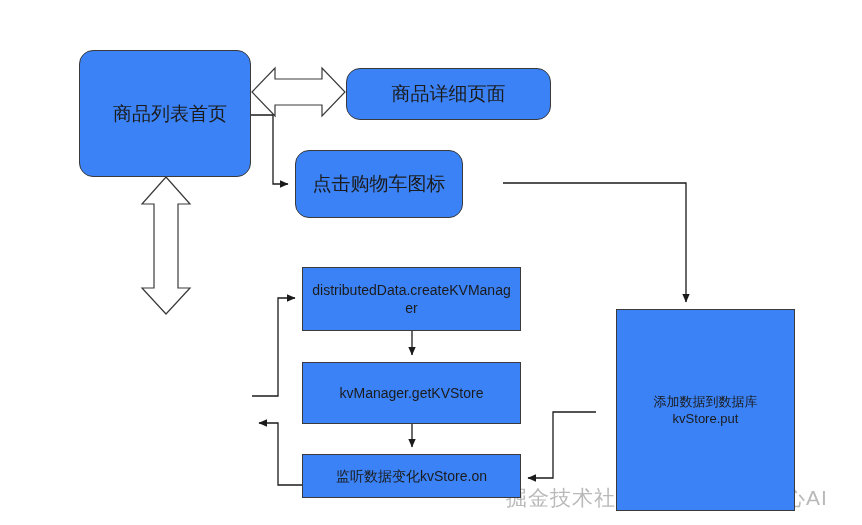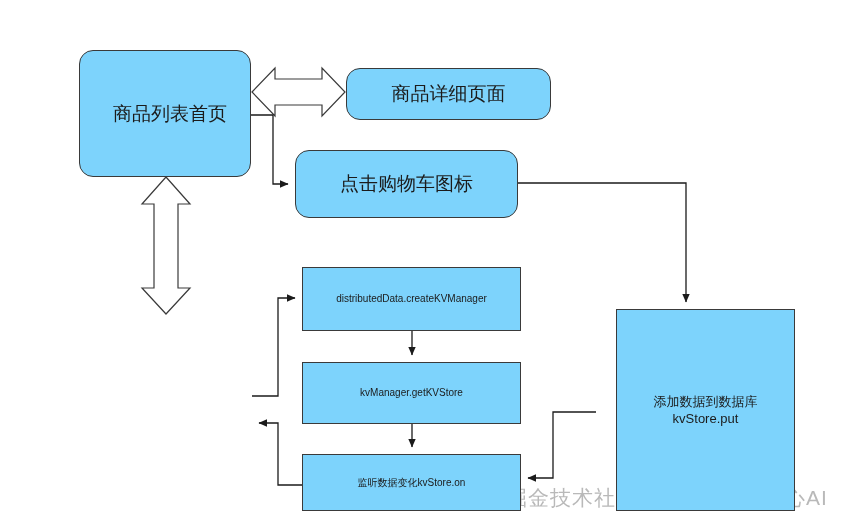--- a/index.html
+++ b/index.html
@@ -22,21 +22,21 @@
     position: absolute;
     left: 0;
     top: 0;
     width: 862px;
     height: 525px;
     pointer-events: none;
   }
   .node {
     position: absolute;
     box-sizing: border-box;
-    background: #7dd3fc;
+    background: #3b82f6;
     border: 1px solid #3a3a3a;
     display: flex;
     align-items: center;
     justify-content: center;
     text-align: center;
     color: #1b1b1b;
     line-height: 1.32;
     z-index: 2;
   }
   .node.rounded {
@@ -46,21 +46,21 @@
     border-radius: 0;
   }
   .node-label {
     display: block;
     padding: 0 8px;
     white-space: pre-line;
     word-break: break-word;
   }
   .t-lg { font-size: 19px; }
   .t-md { font-size: 13px; }
-  .t-sm { font-size: 10px; }
+  .t-sm { font-size: 14px; }
 
   #watermark {
     position: absolute;
     left: 506px;
     top: 484px;
     font-size: 21px;
     color: #b9b9b9;
     letter-spacing: 1px;
     white-space: nowrap;
     z-index: 1;
@@ -117,34 +117,34 @@
   </svg>
 
   <div class="node rounded" style="left:79px; top:50px; width:172px; height:127px;padding-left:10px;">
     <span class="node-label t-lg">商品列表首页</span>
   </div>
 
   <div class="node rounded" style="left:346px; top:68px; width:205px; height:52px;">
     <span class="node-label t-lg">商品详细页面</span>
   </div>
 
-  <div class="node rounded" style="left:295px; top:150px; width:223px; height:68px;">
+  <div class="node rounded" style="left:295px; top:150px; width:168px; height:68px;">
     <span class="node-label t-lg">点击购物车图标</span>
   </div>
 
 
   <div class="node sharp" style="left:302px; top:267px; width:219px; height:64px;">
     <span class="node-label t-sm">distributedData.createKVManager</span>
   </div>
 
   <div class="node sharp" style="left:302px; top:362px; width:219px; height:62px;">
     <span class="node-label t-sm">kvManager.getKVStore</span>
   </div>
 
-  <div class="node sharp" style="left:302px; top:454px; width:219px; height:57px;">
+  <div class="node sharp" style="left:302px; top:454px; width:219px; height:44px;">
     <span class="node-label t-sm">监听数据变化kvStore.on</span>
   </div>
 
   <div class="node sharp" style="left:596px; top:309px; width:179px; height:202px;margin-left:20px;">
     <span class="node-label t-md">添加数据到数据库
 kvStore.put</span>
   </div>
 
   <div id="watermark">掘金技术社区 @ 机器学习之心AI</div>
 

